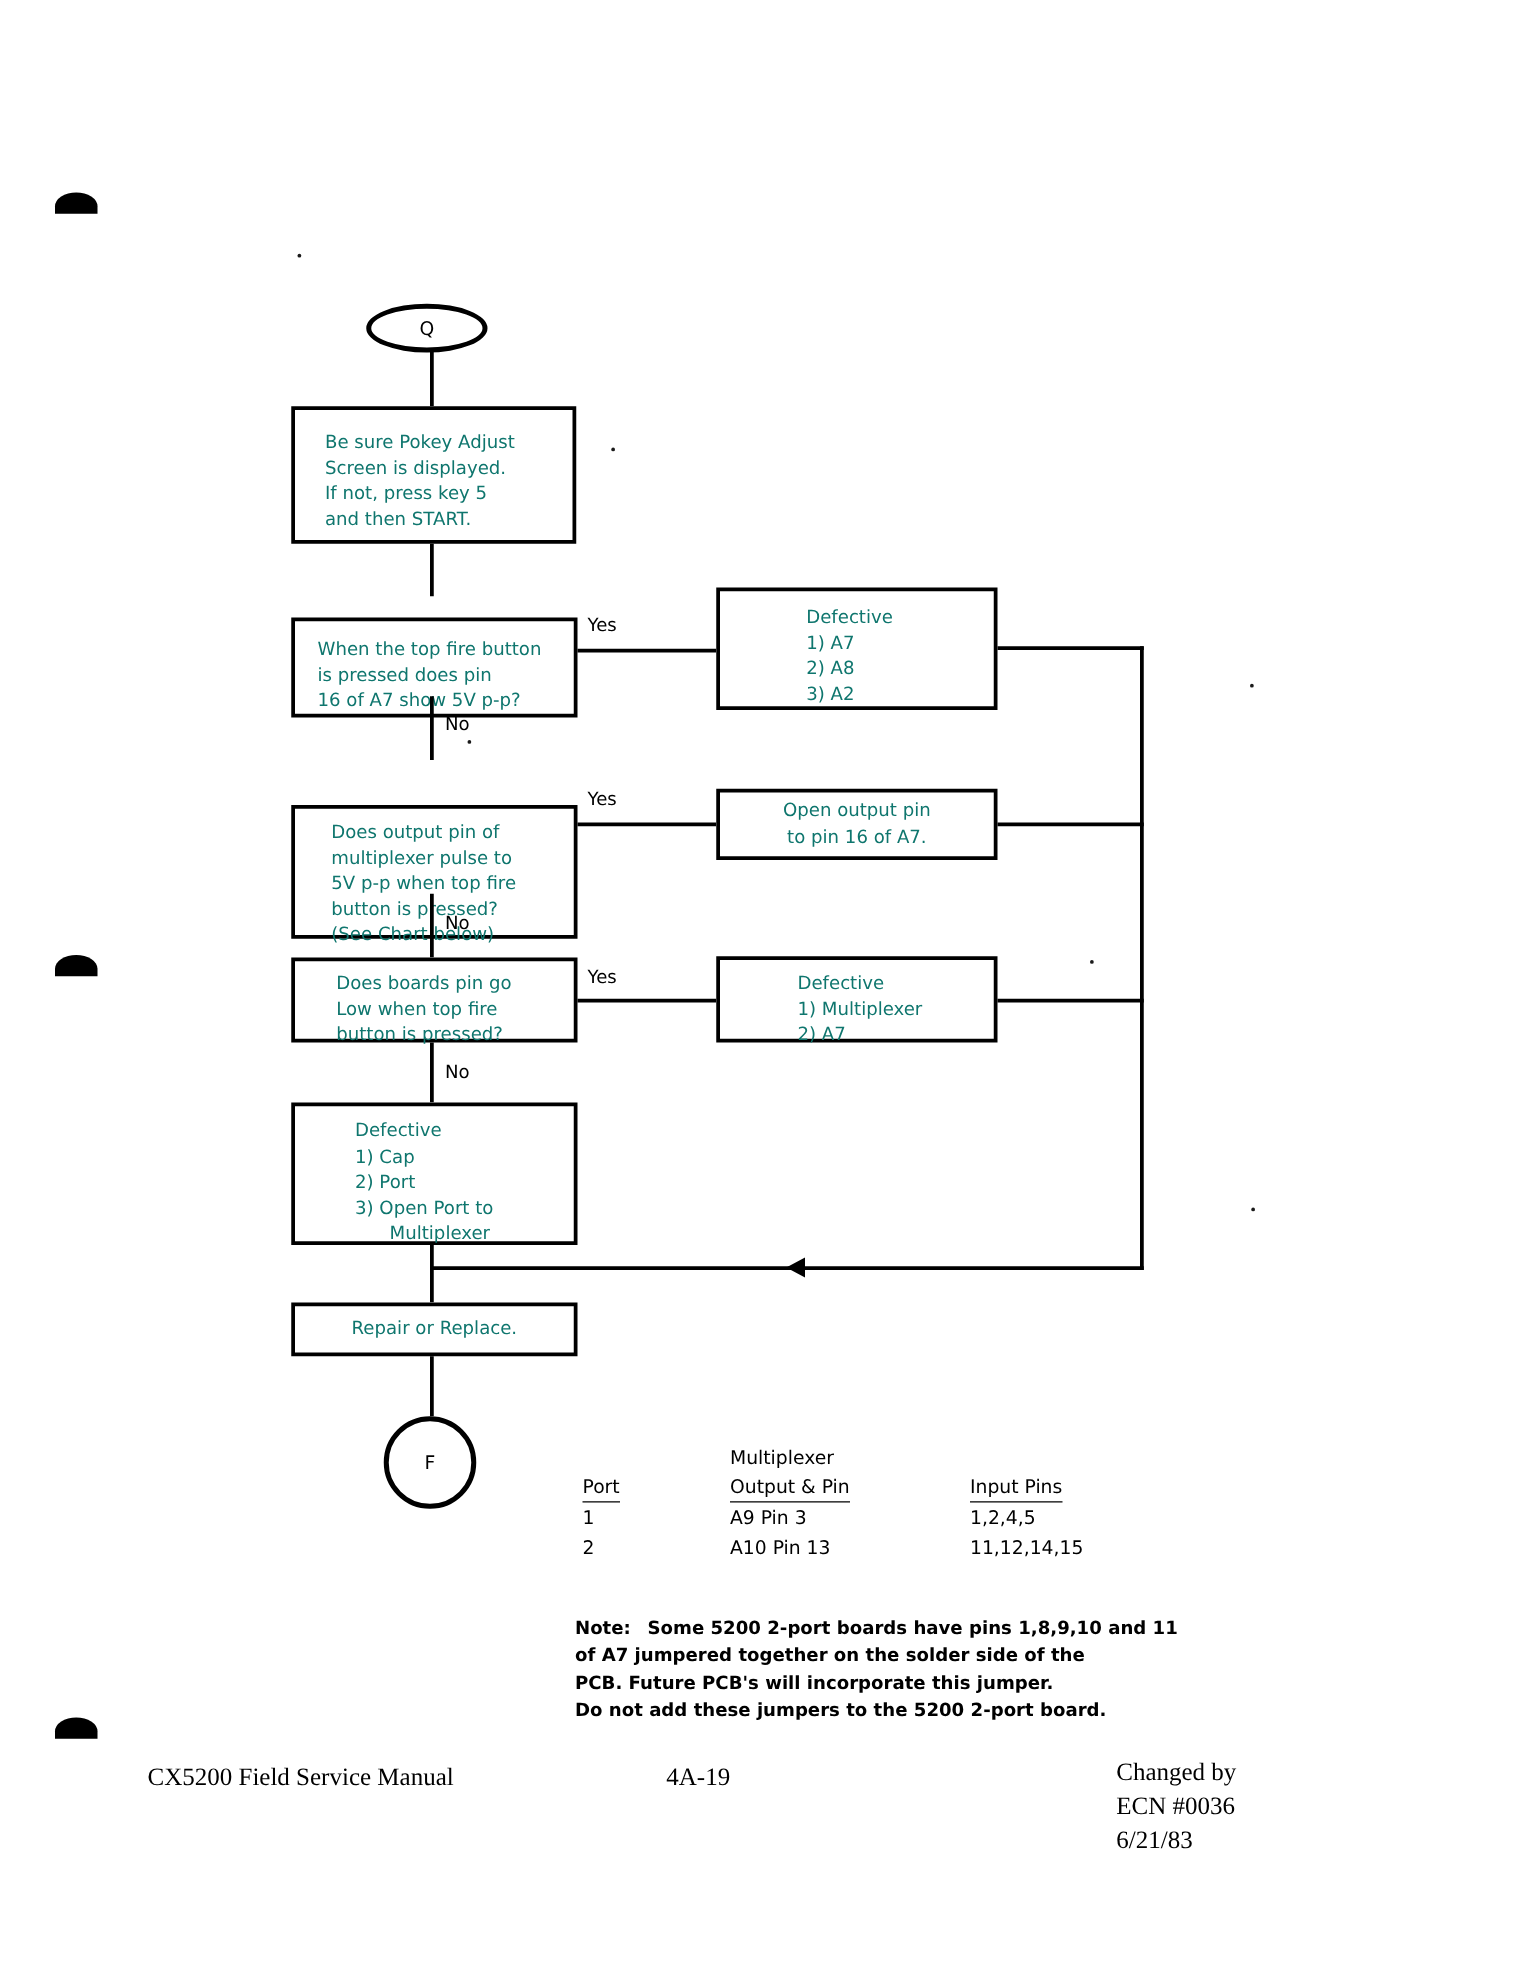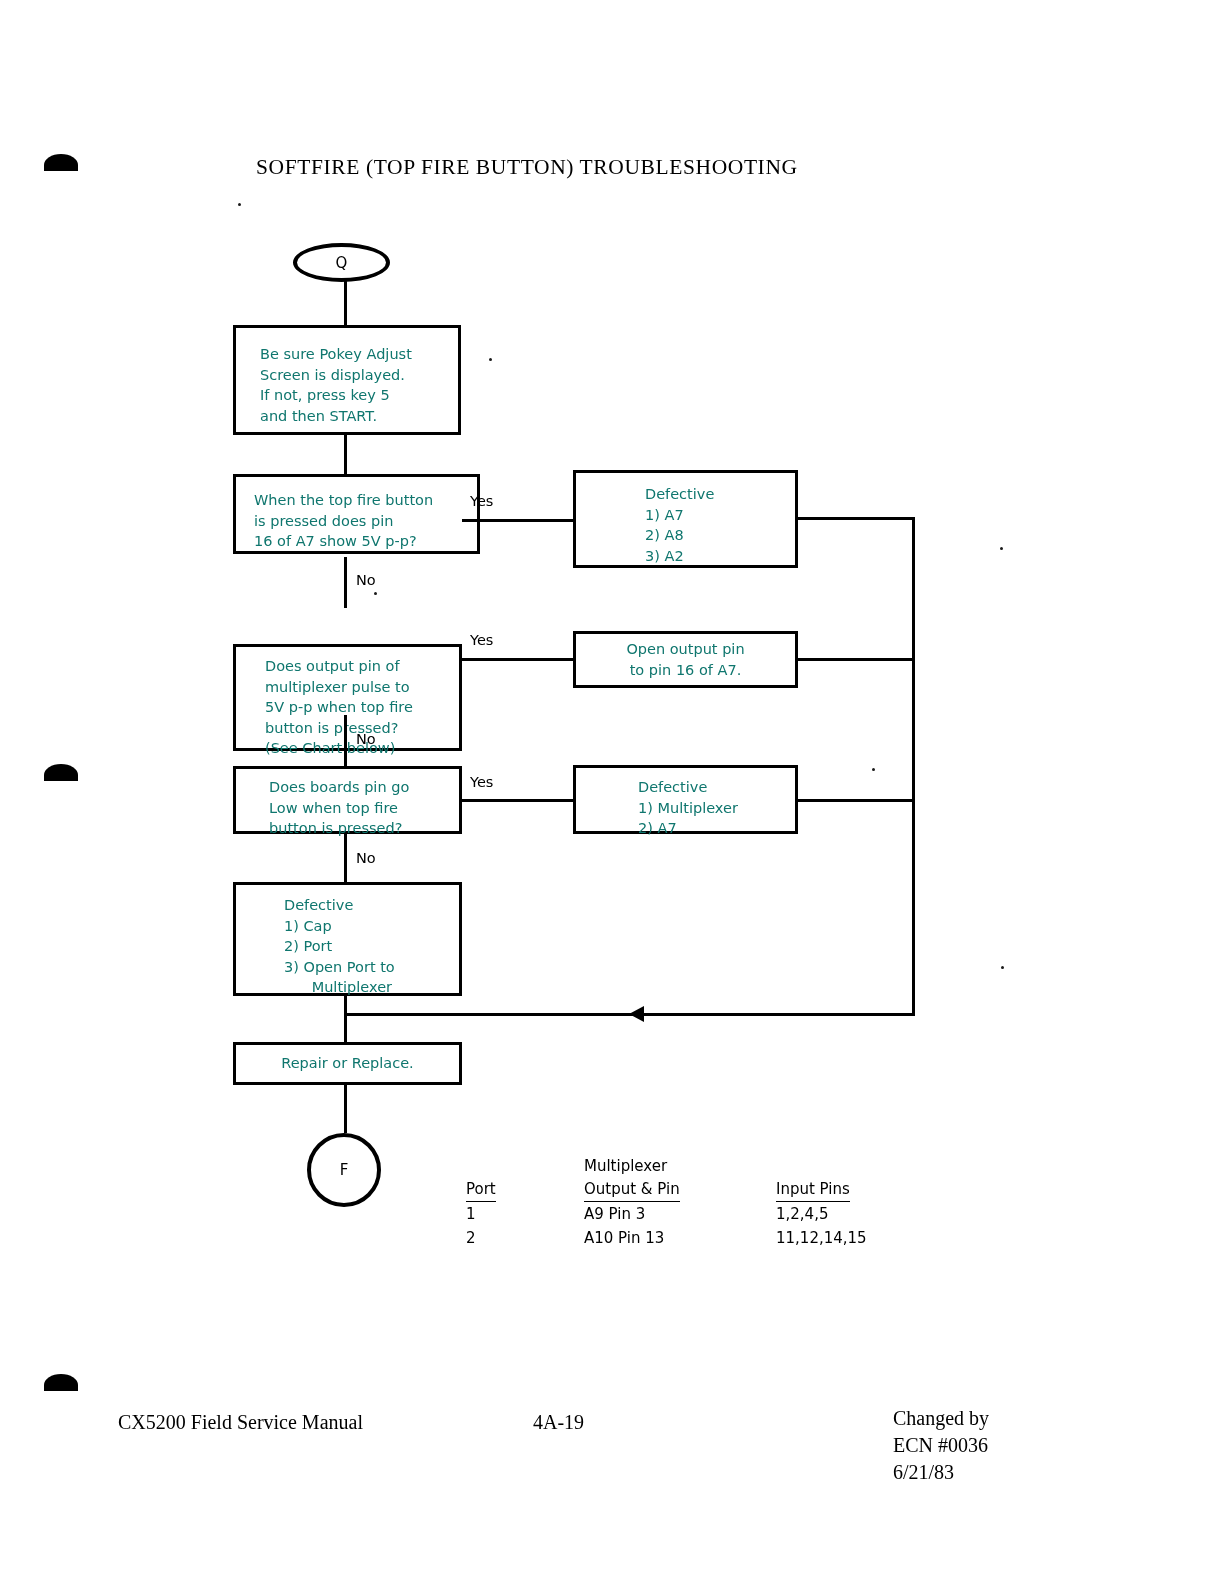--- a/index.html
+++ b/index.html
@@ -180,21 +180,20 @@
 </style>
 </head>
 <body>
 
 <div id="page">
 
   <div class="punch" style="left:44px; top:154px;"></div>
   <div class="punch" style="left:44px; top:764px;"></div>
   <div class="punch" style="left:44px; top:1374px;"></div>
 
-  <div id="doc-title">SOFTFIRE (TOP FIRE BUTTON) TROUBLESHOOTING</div>
 
   <div class="speck" style="left:238px; top:203px;"></div>
   <div class="speck" style="left:489px; top:358px;"></div>
   <div class="speck" style="left:1000px; top:547px;"></div>
   <div class="speck" style="left:872px; top:768px;"></div>
   <div class="speck" style="left:1001px; top:966px;"></div>
   <div class="speck" style="left:374px; top:592px;"></div>
 
   <div class="term ellipse" style="left:293px; top:243px; width:97px; height:39px;">
     <span>Q</span>
@@ -204,21 +203,21 @@
 
   <div class="node" style="left:233px; top:325px; width:228px; height:110px;">
     <div class="txt" style="left:24px; top:16px;">Be sure Pokey Adjust
 Screen is displayed.
 If not, press key 5
 and then START.</div>
   </div>
 
   <div class="ln v" style="left:344px; top:435px; height:42px;"></div>
 
-  <div class="node" style="left:233px; top:474px; width:247px; height:80px;">
+  <div class="node" style="left:233px; top:494px; width:229px; height:80px;">
     <div class="txt" style="left:18px; top:13px;">When the top fire button
 is pressed does pin
 16 of A7 show 5V p-p?</div>
   </div>
   <div class="branch-label" style="left:470px; top:493px;">Yes</div>
   <div class="ln h" style="left:462px; top:519px; width:111px;"></div>
 
   <div class="node" style="left:573px; top:470px; width:225px; height:98px;">
     <div class="txt" style="left:69px; top:11px;">Defective
 1) A7
@@ -315,20 +314,27 @@
         </tr>
         <tr>
           <td>2</td>
           <td>A10 Pin 13</td>
           <td>11,12,14,15</td>
         </tr>
       </tbody>
     </table>
   </div>
 
+  <div id="note">
+    <span class="note-label">Note:</span>
+    <span class="note-body">Some 5200 2-port boards have pins 1,8,9,10 and 11
+of A7 jumpered together on the solder side of the
+PCB.  Future PCB's will incorporate this jumper.
+Do not add these jumpers to the 5200 2-port board.</span>
+  </div>
 
   <div class="footer-txt" id="footer-manual">CX5200 Field Service Manual</div>
   <div class="footer-txt" id="footer-page">4A-19</div>
   <div class="footer-txt" id="footer-ecn">Changed by
 ECN #0036
 6/21/83</div>
 
 </div>
 
 </body></html>

